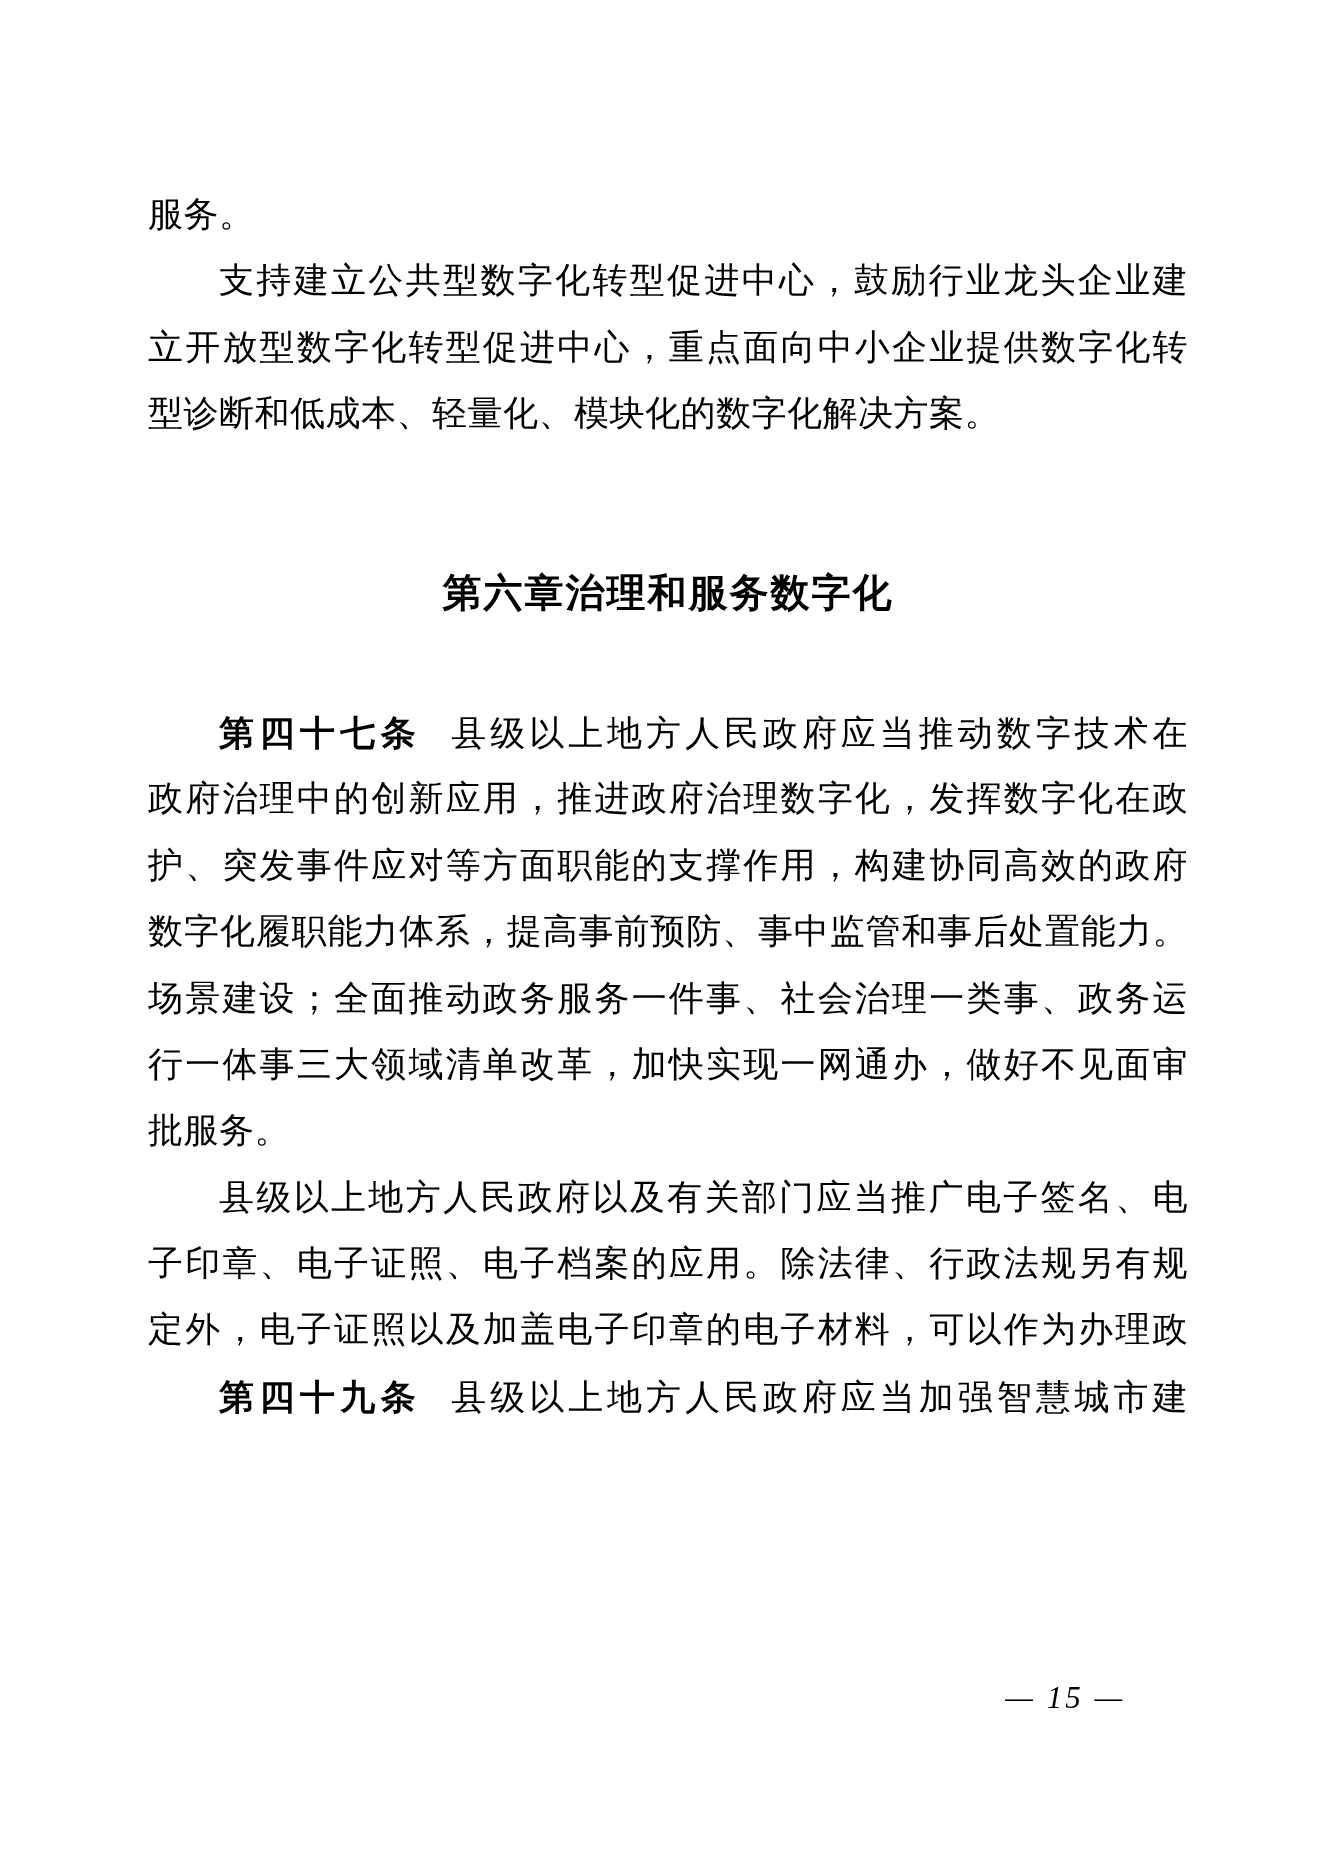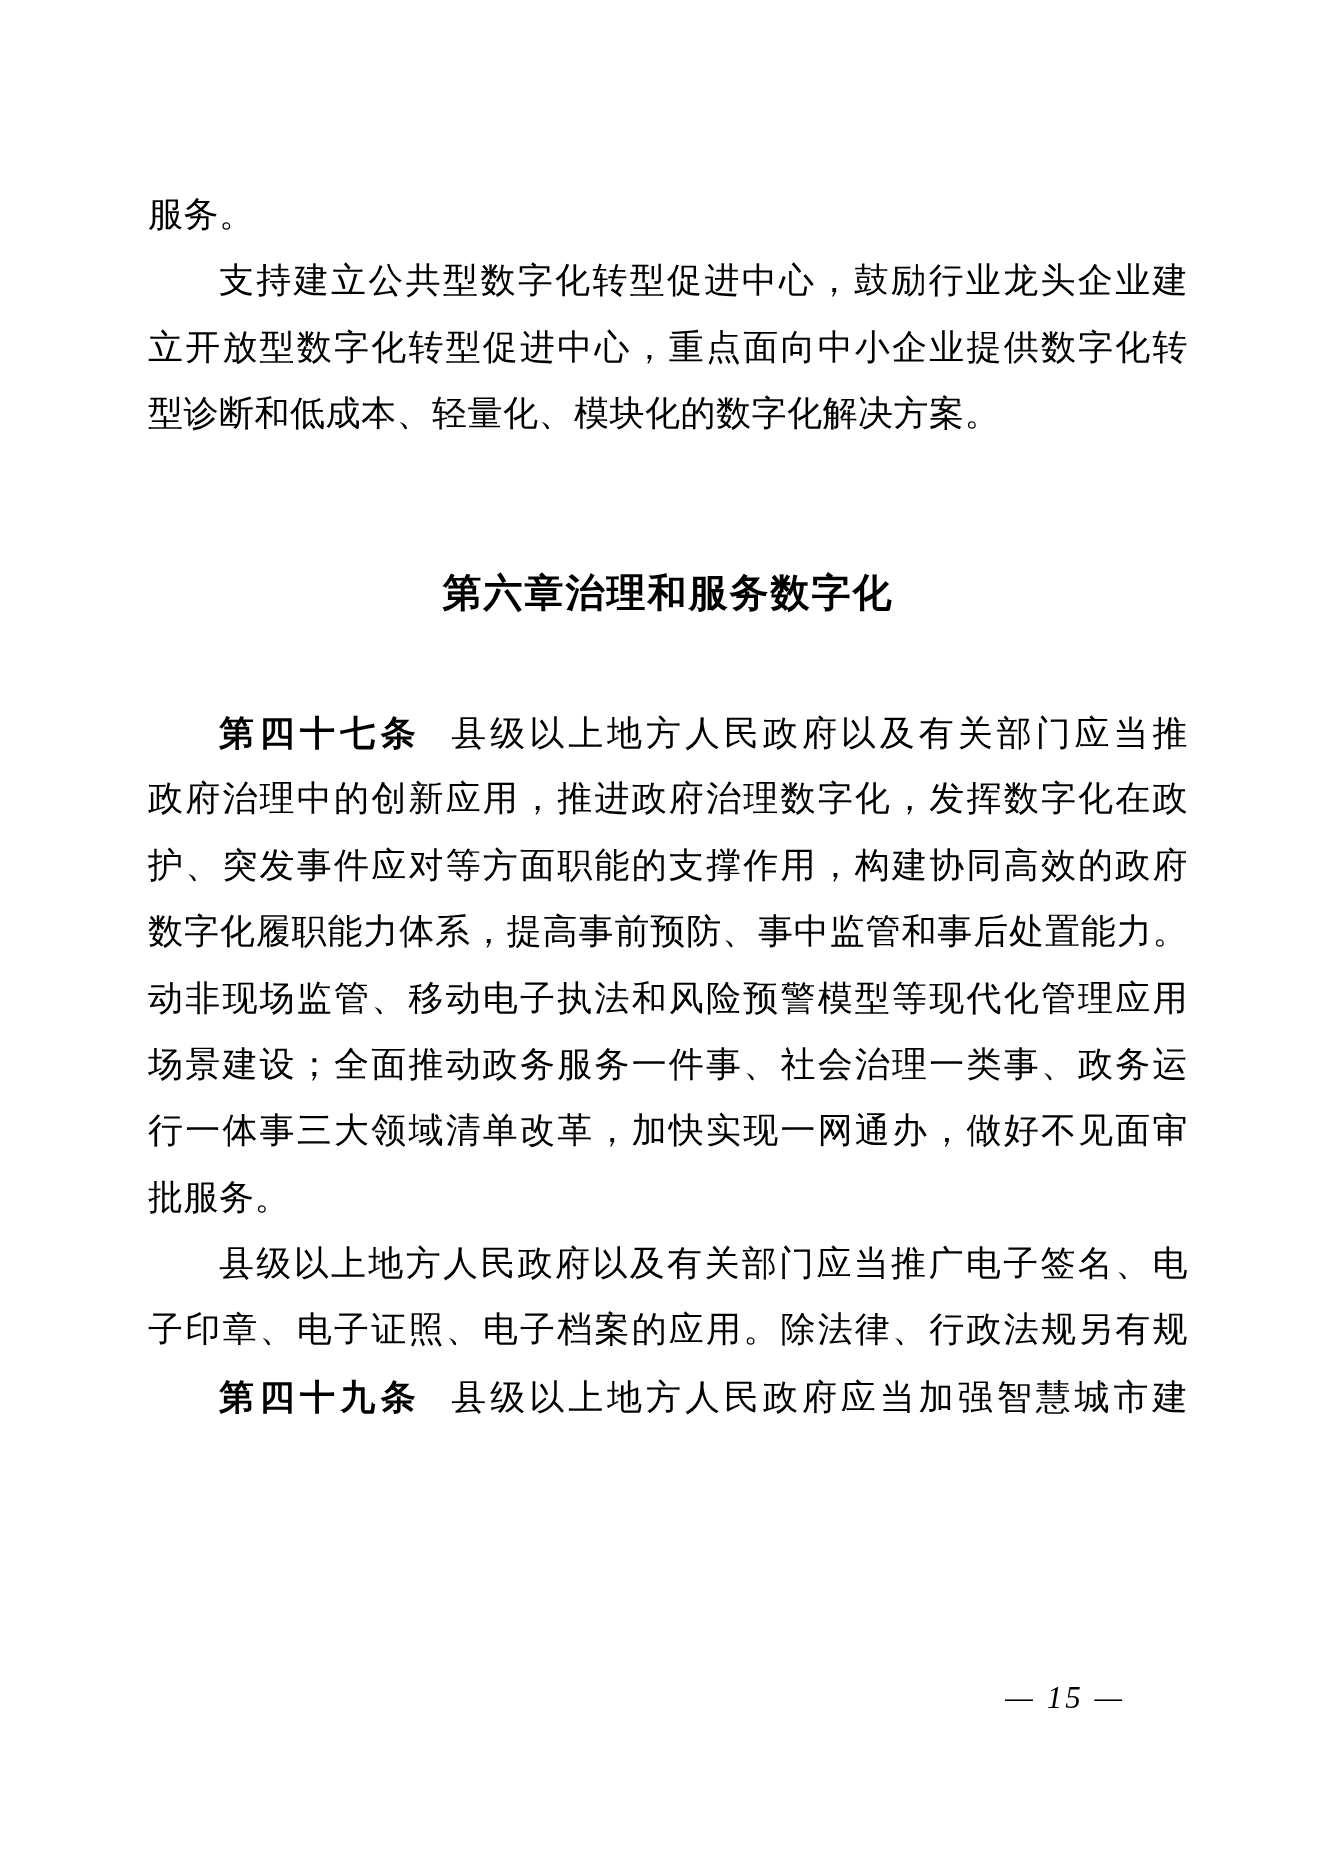--- a/index.html
+++ b/index.html
@@ -77,43 +77,43 @@
 
     <div class="line fill">立开放型数字化转型促进中心，重点面向中小企业提供数字化转</div>
 
     <div class="line">型诊断和低成本、轻量化、模块化的数字化解决方案。</div>
 
     <div class="chapter">
       <span>第六章</span><span class="chapter-title-part">治理和服务数字化</span>
     </div>
 
     <div class="line fill first">
-      <span class="art">第四十七条</span><span>县级以上地方人民政府以及有关部门应当推</span>
+      <span class="art">第四十七条</span><span>县级以上地方人民政府应当推动数字技术在</span>
     </div>
 
     <div class="line fill">政府治理中的创新应用，推进政府治理数字化，发挥数字化在政</div>
 
 
     <div class="line fill">护、突发事件应对等方面职能的支撑作用，构建协同高效的政府</div>
 
     <div class="line fill">数字化履职能力体系，提高事前预防、事中监管和事后处置能力。</div>
 
 
-    <div class="line fill">动非现场监管、移动电子执法和风险预警模型等现代化管理应用</div>
 
     <div class="line fill">场景建设；全面推动政务服务一件事、社会治理一类事、政务运</div>
 
     <div class="line fill">行一体事三大领域清单改革，加快实现一网通办，做好不见面审</div>
 
     <div class="line">批服务。</div>
 
     <div class="line fill first">县级以上地方人民政府以及有关部门应当推广电子签名、电</div>
 
     <div class="line fill">子印章、电子证照、电子档案的应用。除法律、行政法规另有规</div>
 
+    <div class="line fill">定外，电子证照以及加盖电子印章的电子材料，可以作为办理政</div>
 
 
     <div class="line fill first">
       <span class="art">第四十九条</span><span>县级以上地方人民政府应当加强智慧城市建</span>
     </div>
 
   </div>
 
   <div class="pageno">— 15 —</div>
 </div>

